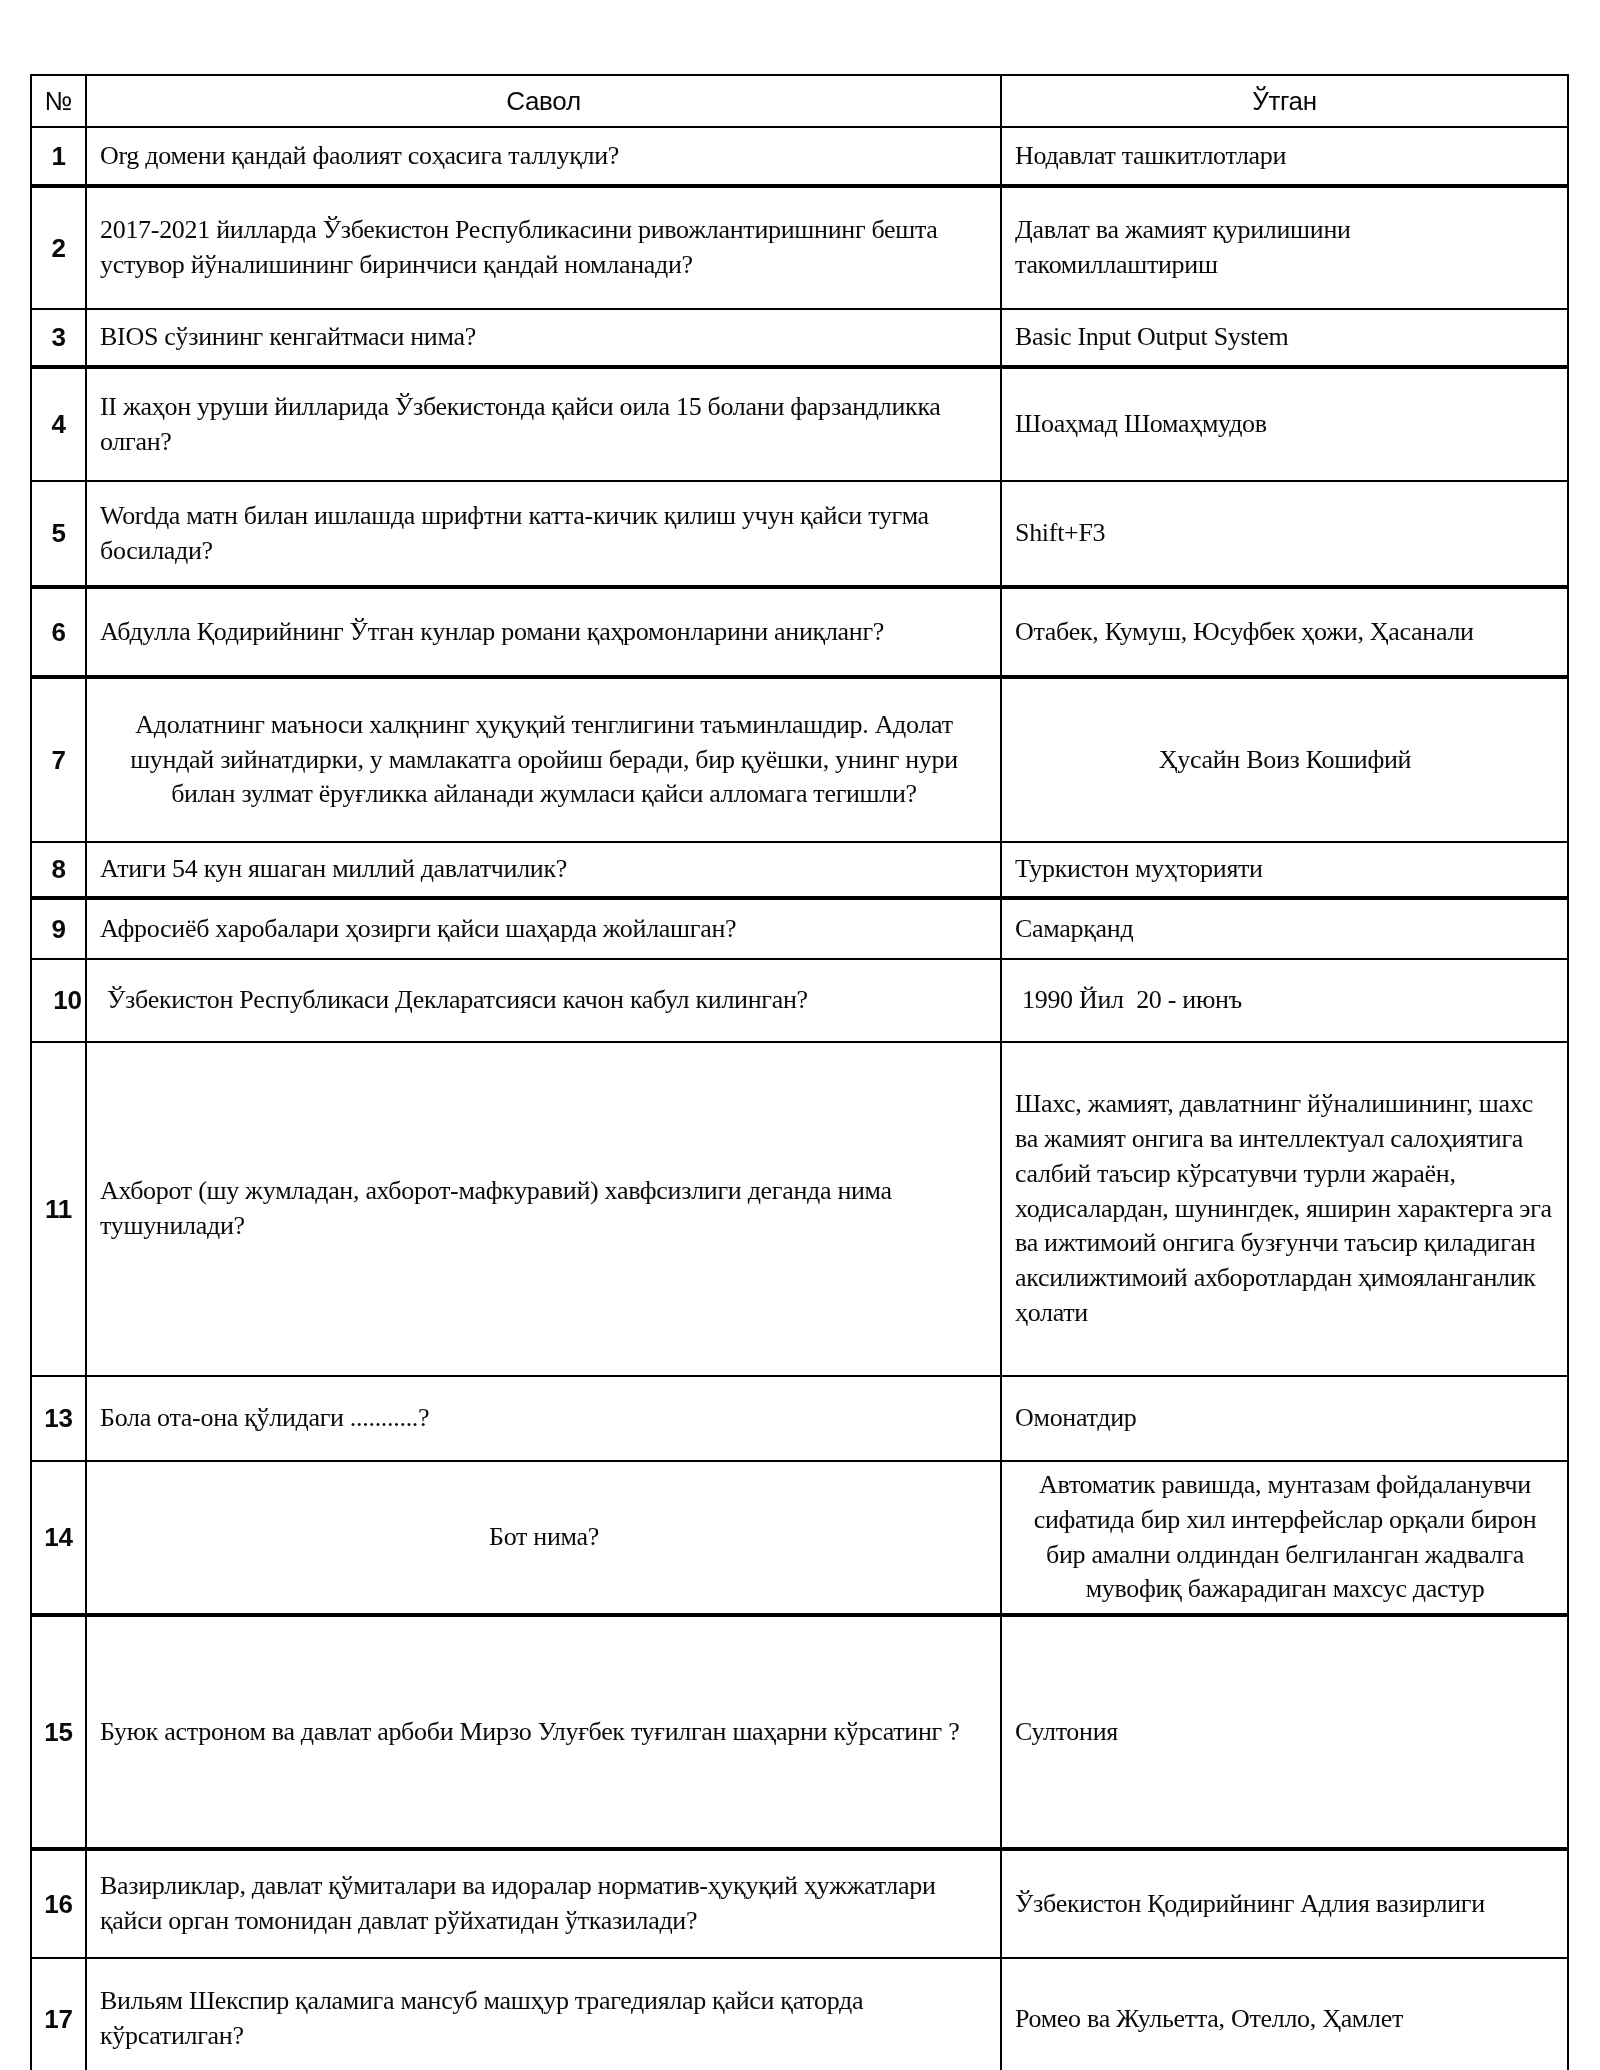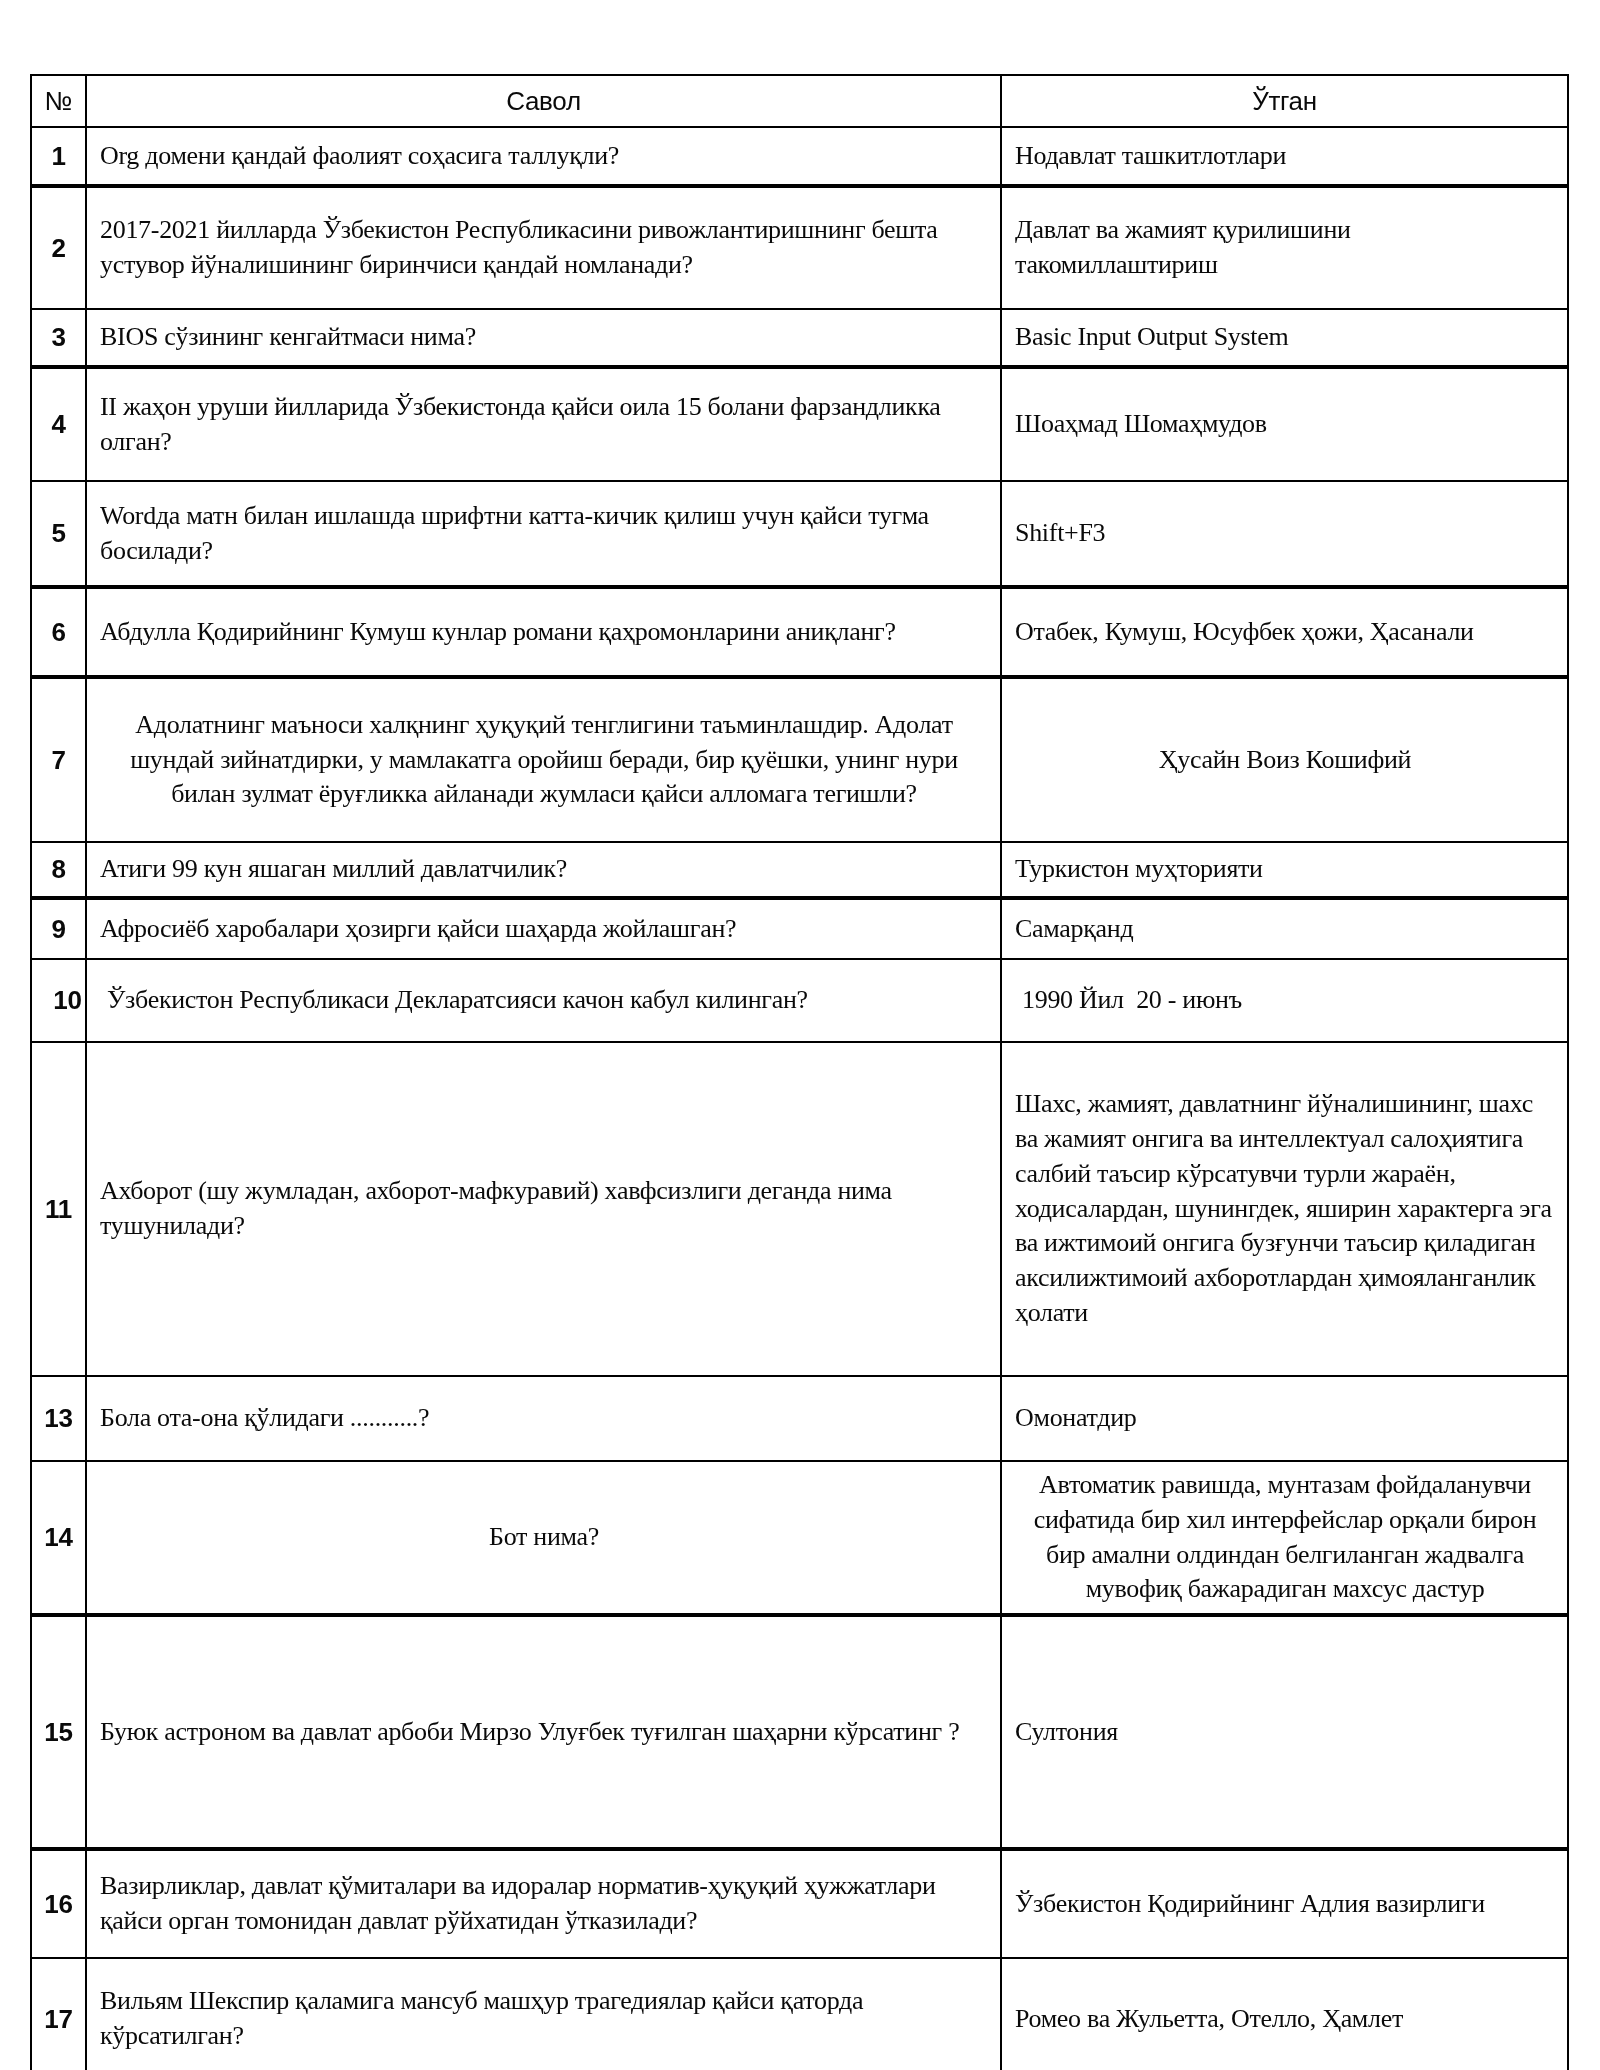--- a/index.html
+++ b/index.html
@@ -113,31 +113,31 @@
           <td class="q">II жаҳон уруши йилларида Ўзбекистонда қайси оила 15 болани фарзандликка олган?</td>
           <td class="a">Шоаҳмад Шомаҳмудов</td>
         </tr>
         <tr>
           <td class="num">5</td>
           <td class="q">Wordда матн билан ишлашда шрифтни катта-кичик қилиш учун қайси тугма босилади?</td>
           <td class="a">Shift+F3</td>
         </tr>
         <tr class="thick-top">
           <td class="num">6</td>
-          <td class="q">Абдулла Қодирийнинг Кумуш кунлар романи қаҳромонларини аниқланг?</td>
+          <td class="q">Абдулла Қодирийнинг Ўтган кунлар романи қаҳромонларини аниқланг?</td>
           <td class="a">Отабек, Кумуш, Юсуфбек ҳожи, Ҳасанали</td>
         </tr>
         <tr class="thick-top">
           <td class="num">7</td>
           <td class="q">Адолатнинг маъноси халқнинг ҳуқуқий тенглигини таъминлашдир. Адолат шундай зийнатдирки, у мамлакатга оройиш беради, бир қуёшки, унинг нури билан зулмат ёруғликка айланади жумласи қайси алломага тегишли?</td>
           <td class="a">Ҳусайн Воиз Кошифий</td>
         </tr>
         <tr>
           <td class="num">8</td>
-          <td class="q">Атиги 99 кун яшаган миллий давлатчилик?</td>
+          <td class="q">Атиги 54 кун яшаган миллий давлатчилик?</td>
           <td class="a">Туркистон муҳторияти</td>
         </tr>
         <tr class="thick-top">
           <td class="num">9</td>
           <td class="q">Афросиёб харобалари ҳозирги қайси шаҳарда жойлашган?</td>
           <td class="a">Самарқанд</td>
         </tr>
         <tr>
           <td class="num">10</td>
           <td class="q">Ўзбекистон Республикаси Декларатсияси качон кабул килинган?</td>

